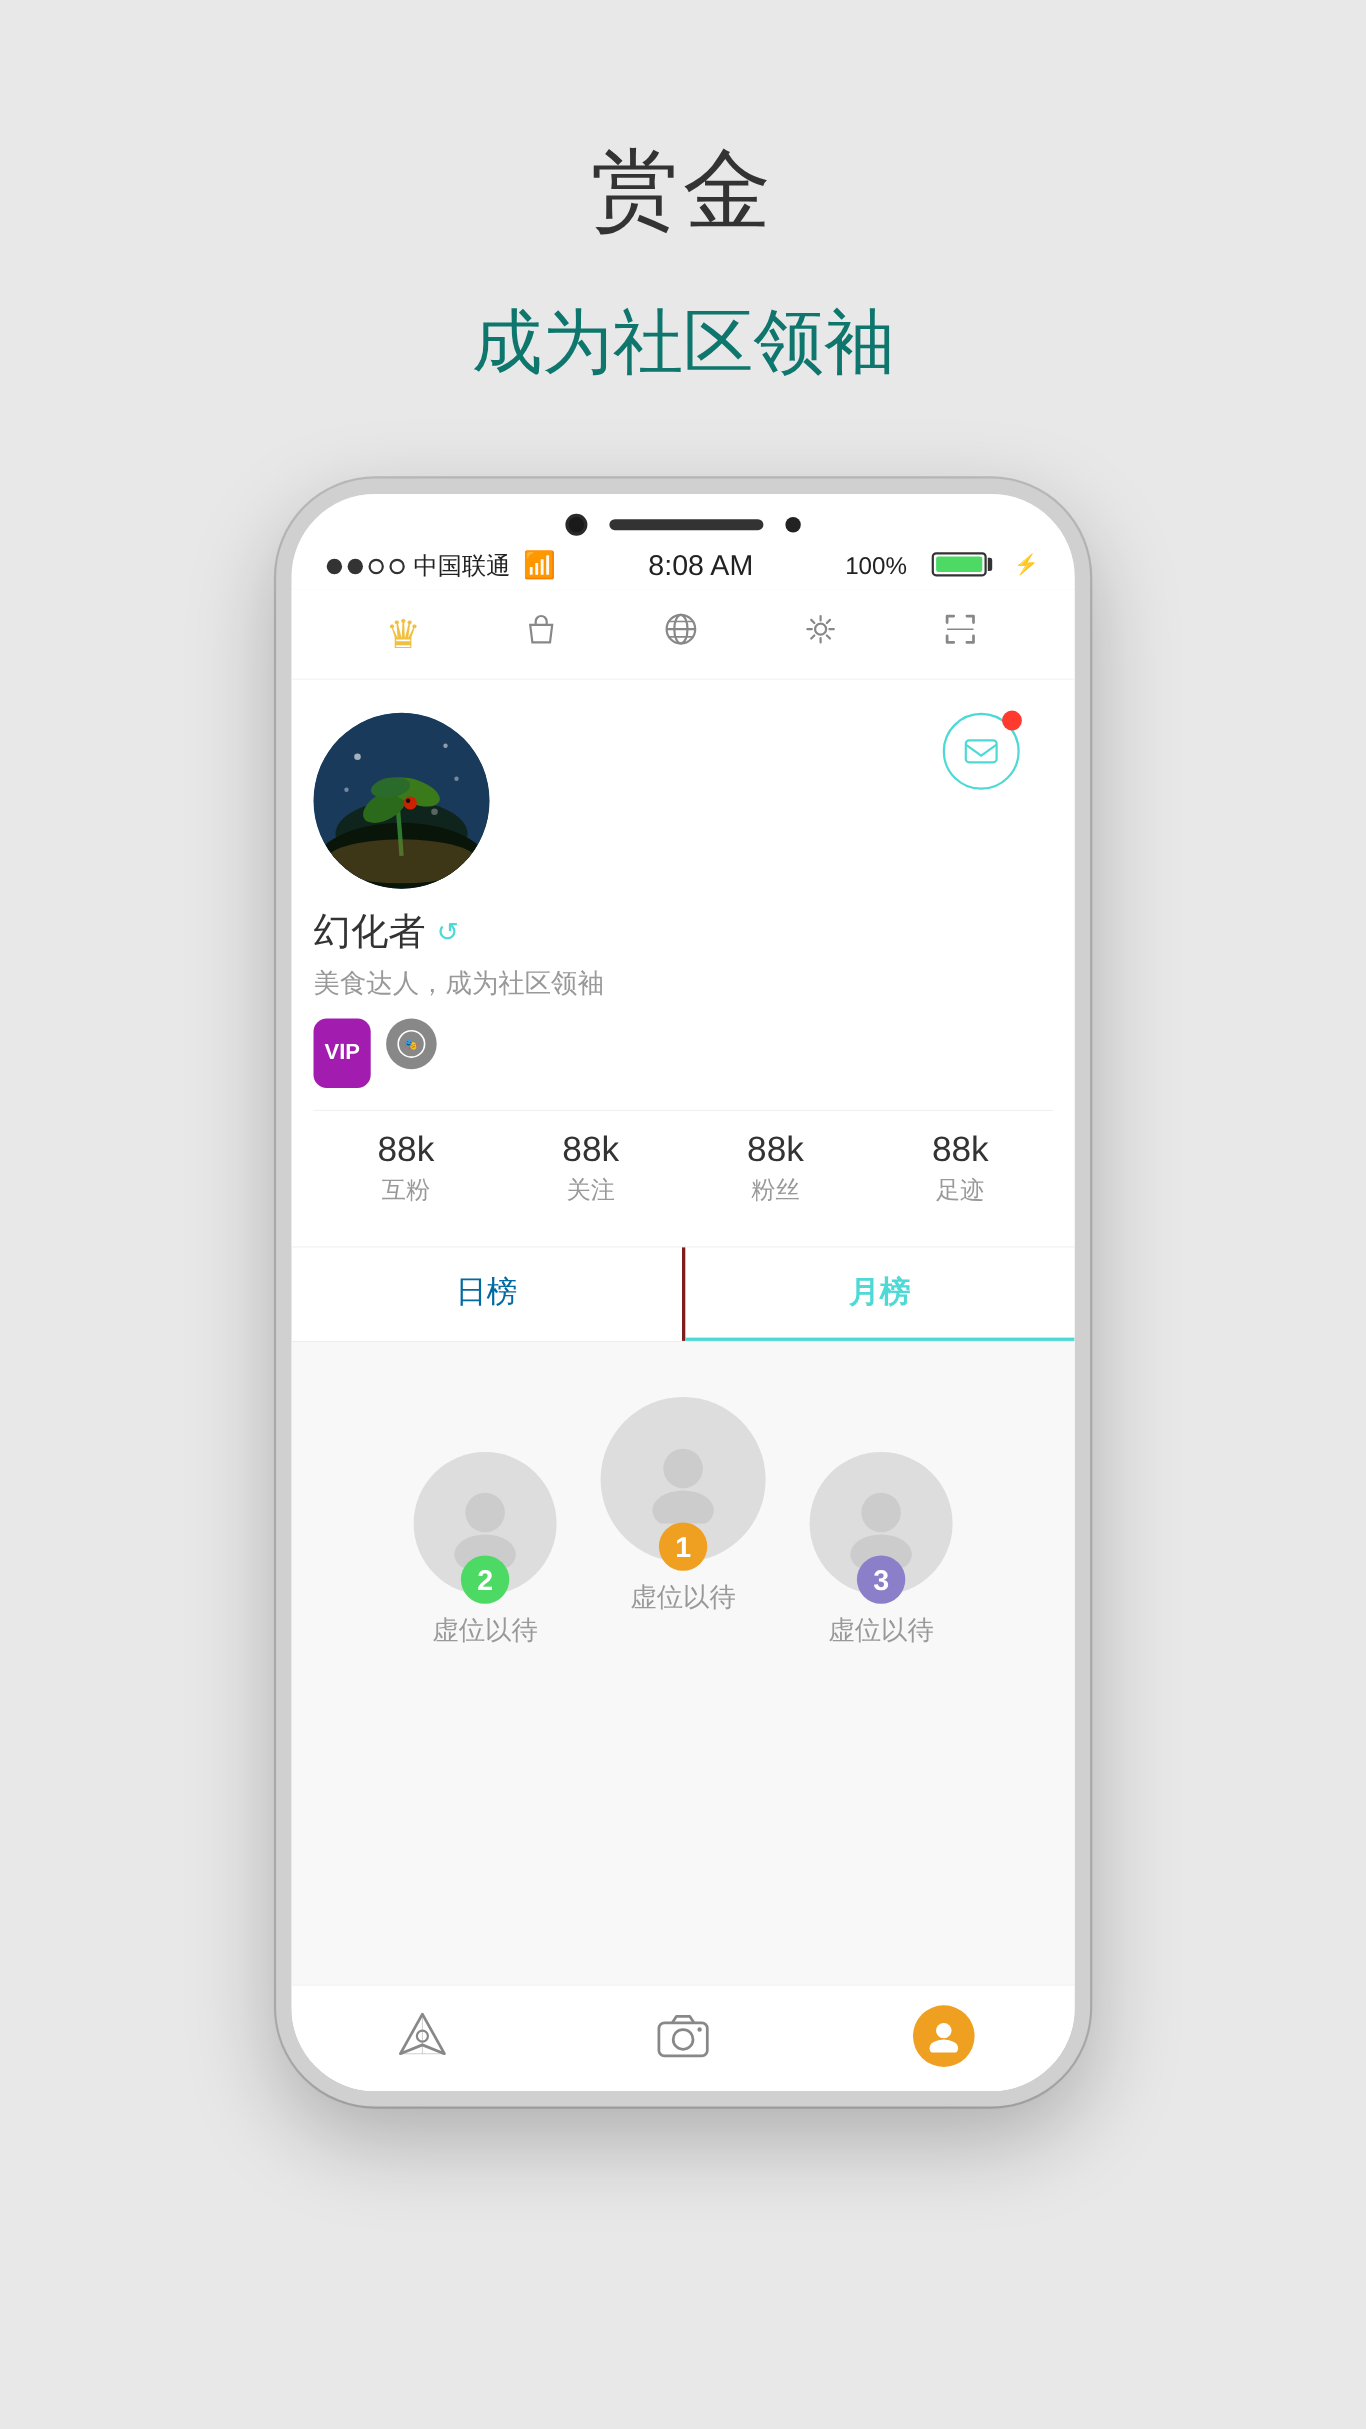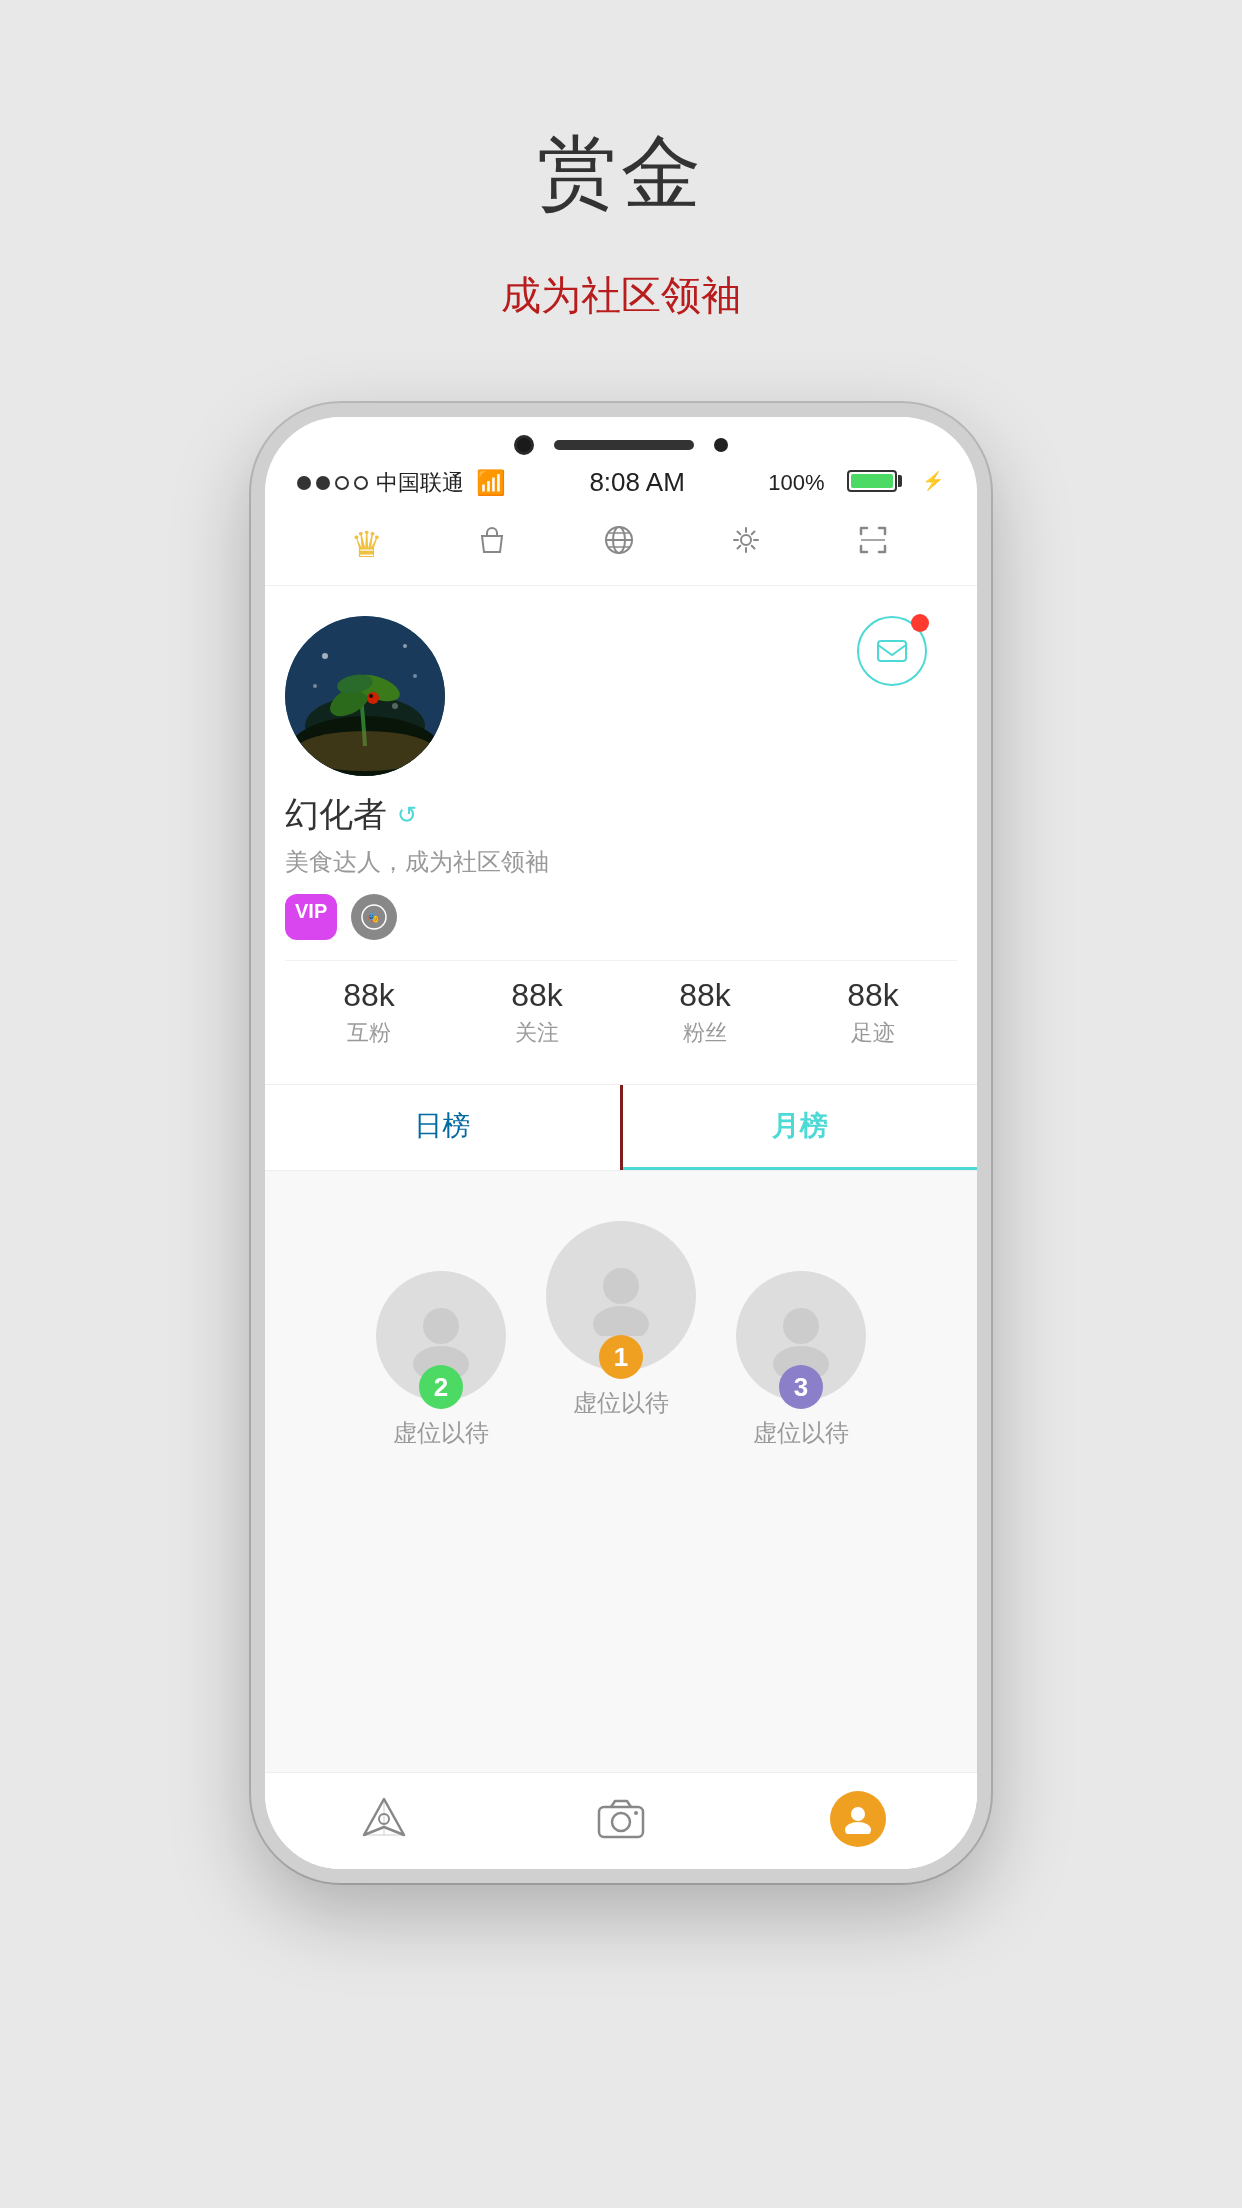--- a/index.html
+++ b/index.html
@@ -17,22 +17,22 @@
     
     .bg-title {
       margin-top: 120px;
       font-size: 80px;
       color: #333;
       font-weight: 400;
       letter-spacing: 4px;
     }
     .bg-subtitle {
       margin-top: 40px;
-      font-size: 40px;
-      color: #b91c1c;
+      font-size: 64px;
+      color: #0f766e;
       font-weight: 300;
     }
 
     
     .phone-shell {
       margin-top: 80px;
       width: 740px;
       height: 1480px;
       background: #f5f5f5;
       border-radius: 90px;
@@ -296,25 +296,25 @@
       margin-bottom: 16px;
     }
 
     .badges-row {
       display: flex;
       gap: 14px;
       margin-bottom: 20px;
     }
 
     .badge-vip {
-      background: #d946ef;
+      background: #a21caf;
       color: white;
       font-size: 20px;
       font-weight: 700;
-      padding: 6px 10px;
+      padding: 20px 10px;
       border-radius: 12px;
     }
 
     .badge-level {
       width: 46px;
       height: 46px;
       background: #888;
       border-radius: 50%;
       display: flex;
       align-items: center;

